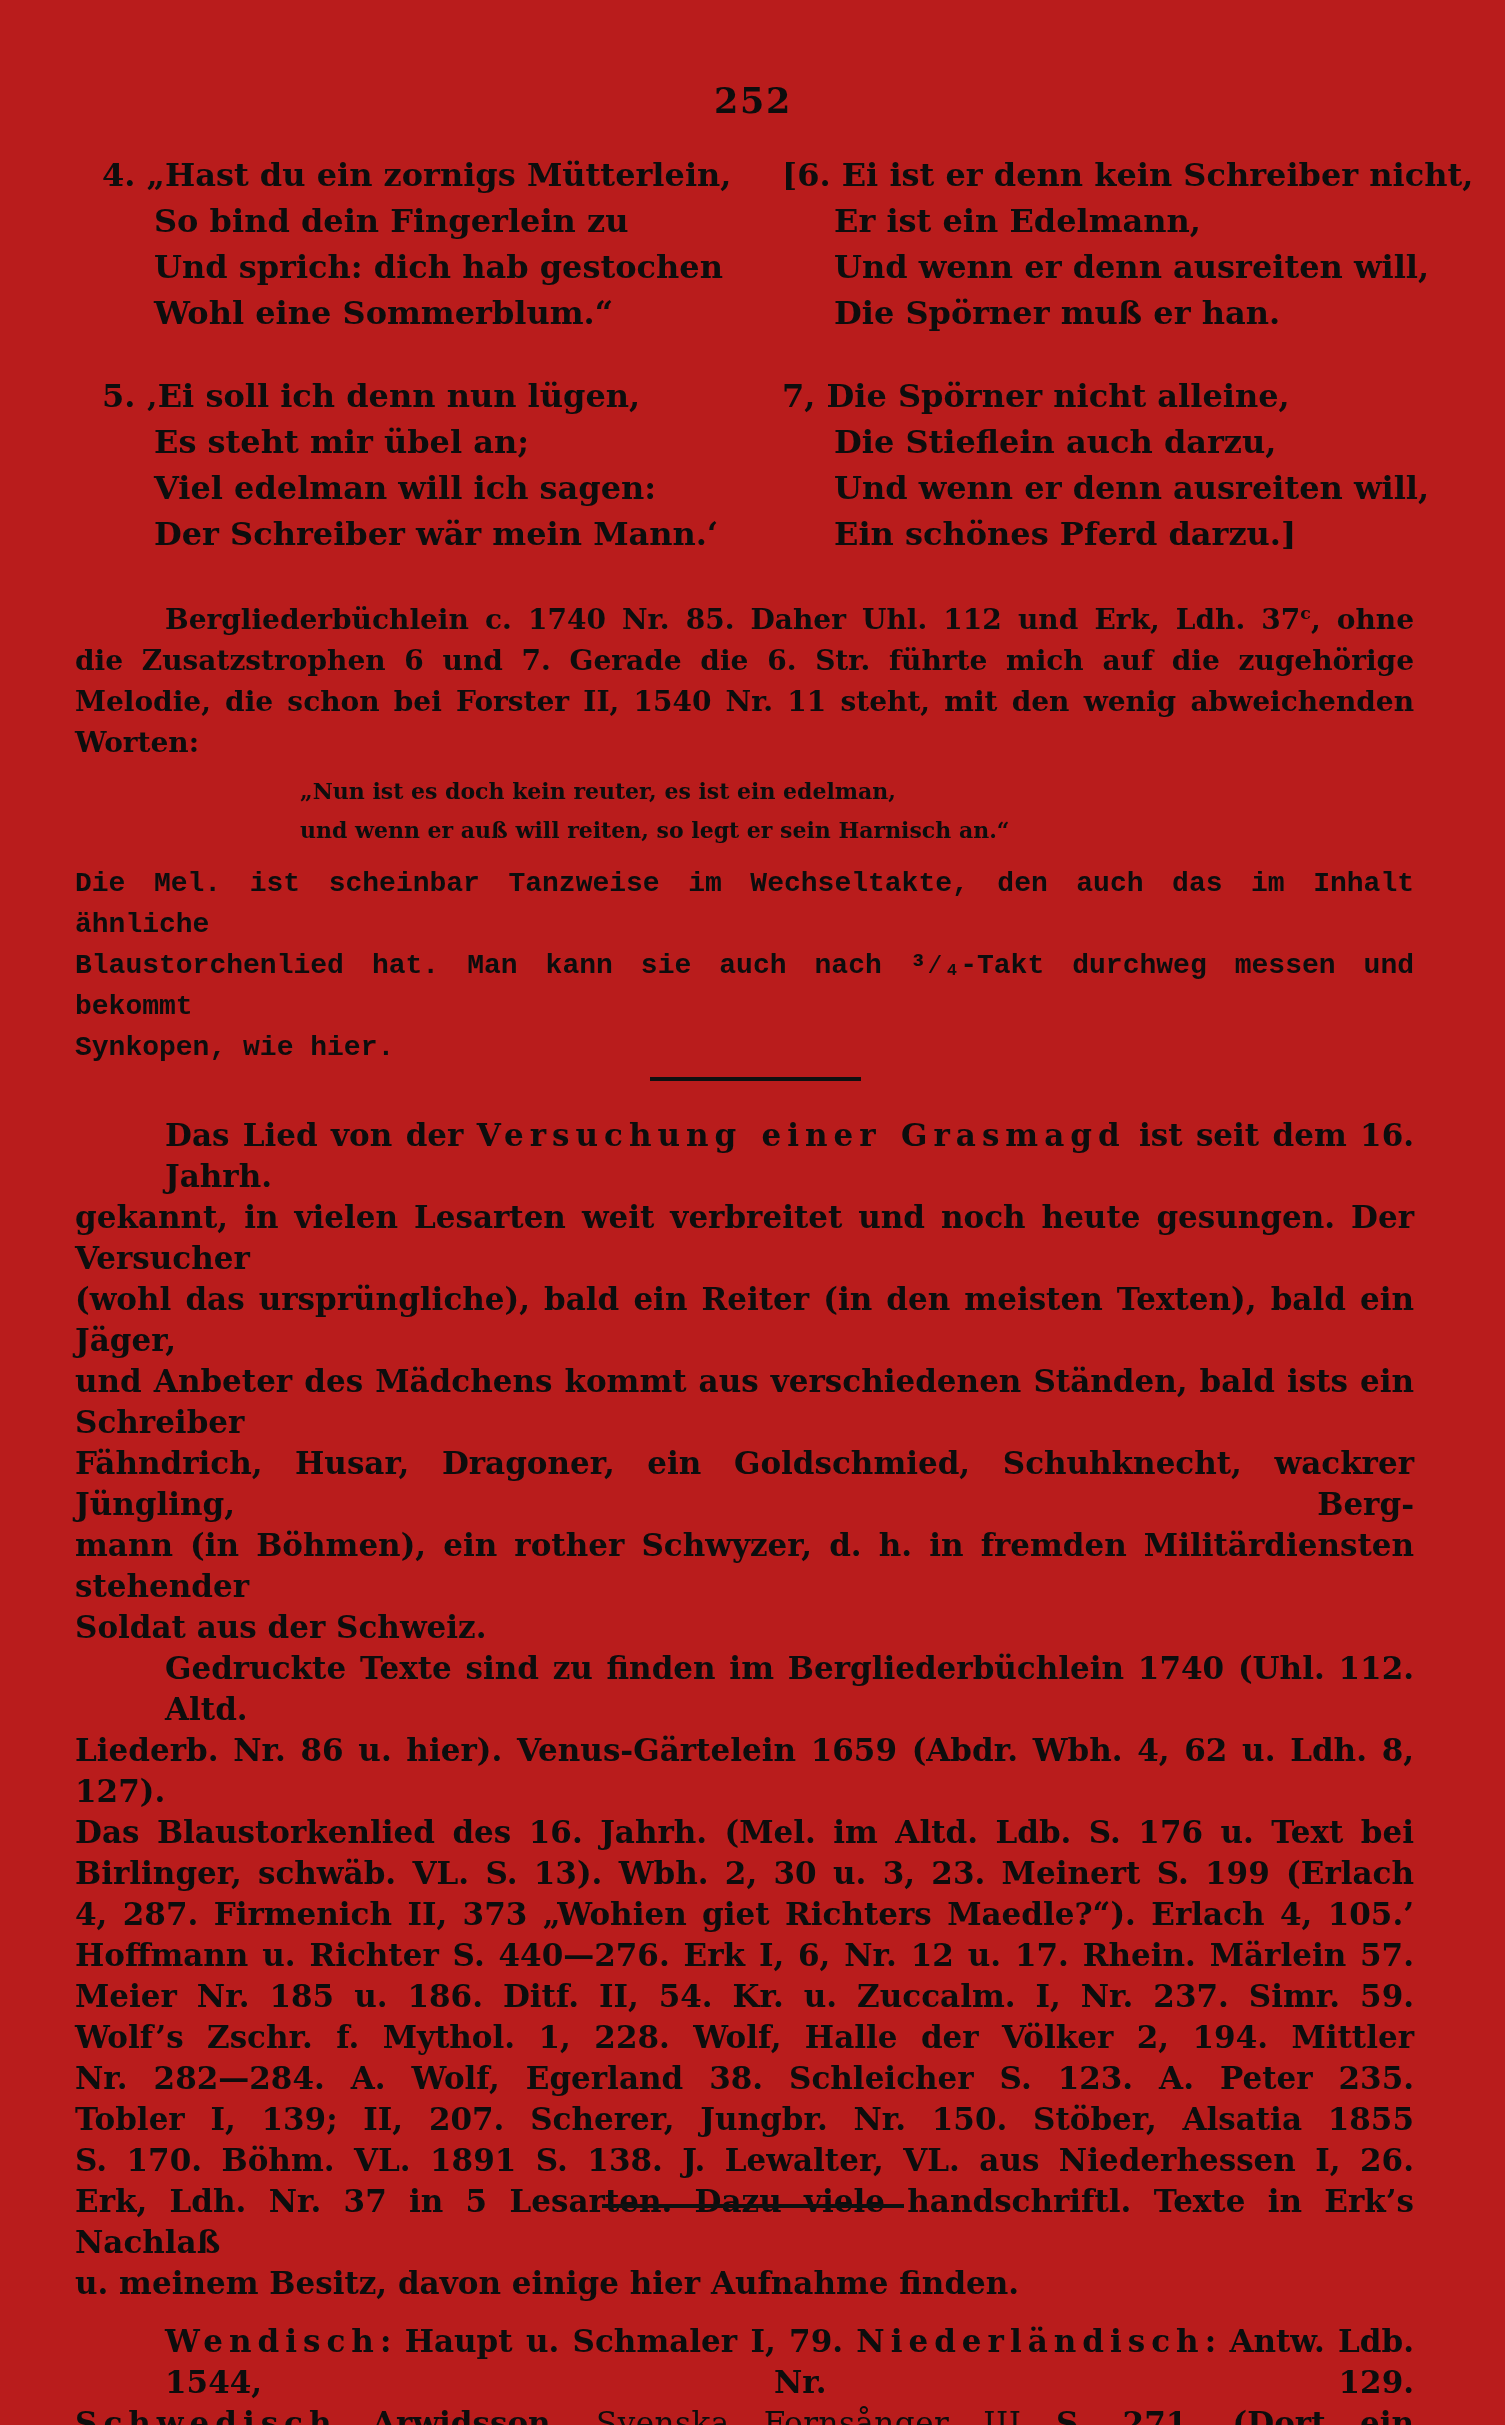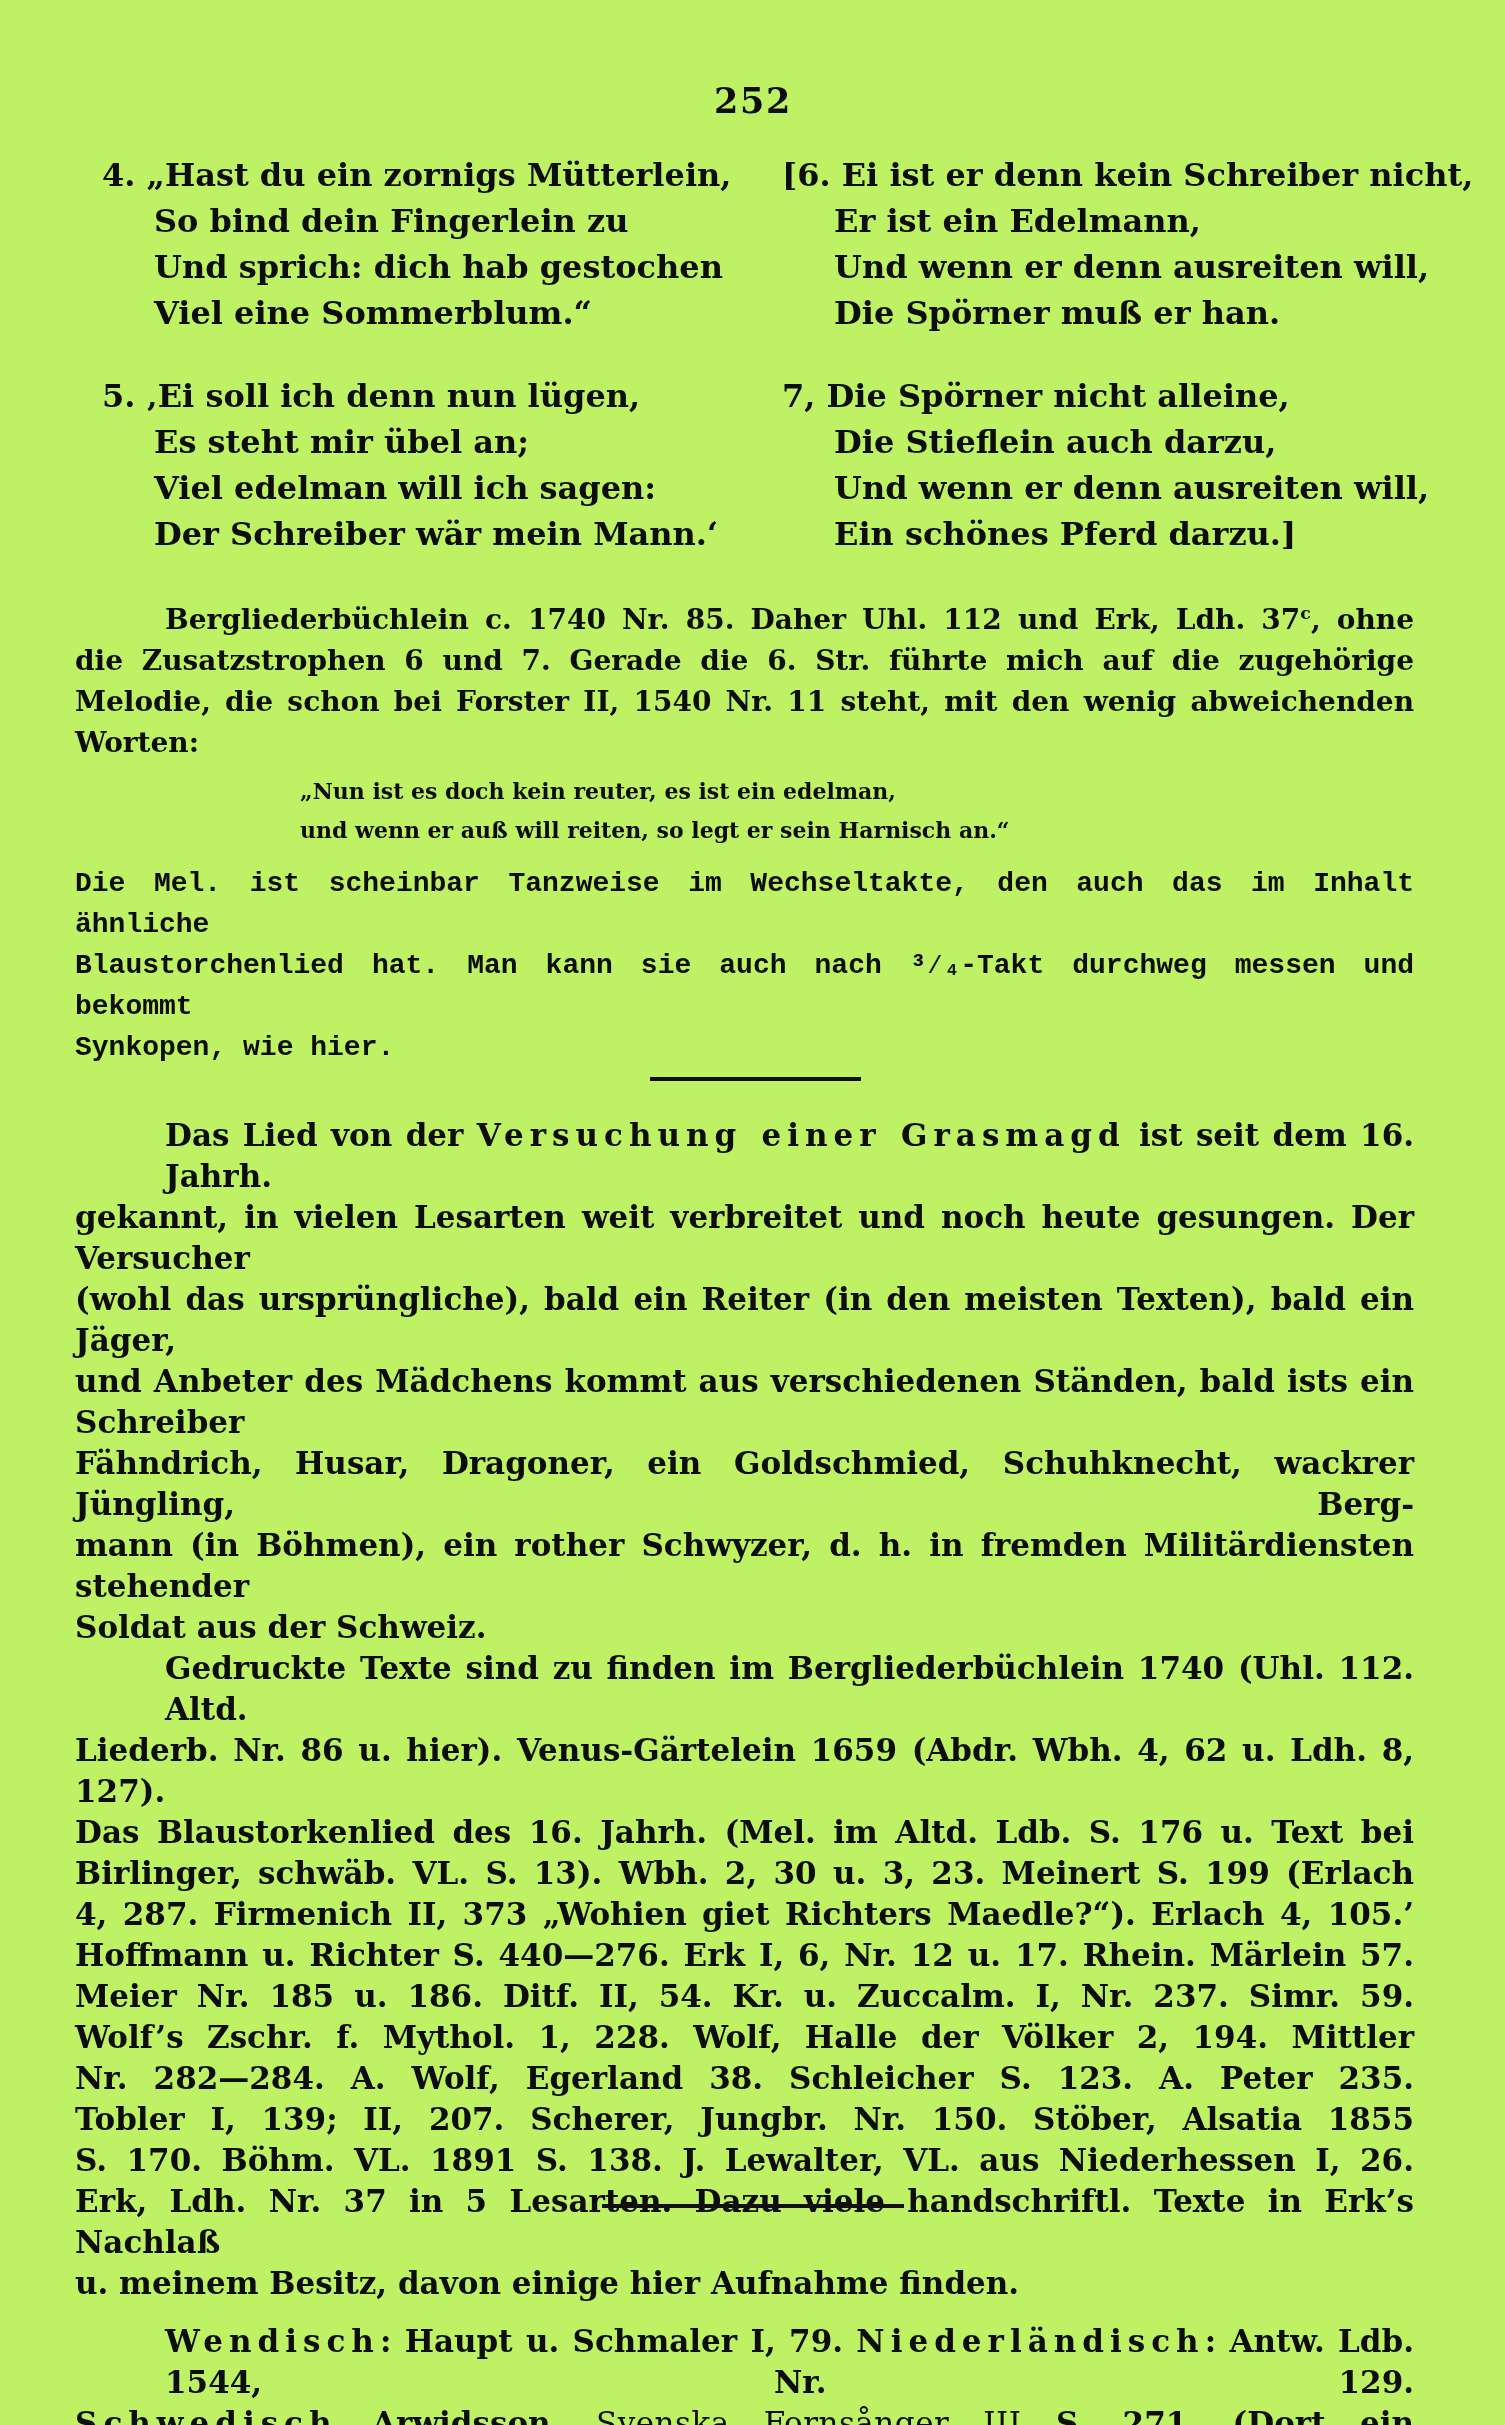--- a/index.html
+++ b/index.html
@@ -1,18 +1,18 @@
 <!DOCTYPE html>
 <html style="font-size:8.6px"><head>
 <meta charset="utf-8">
 <style>
   html,body { margin:0; padding:0; background:#e8e8e4; }
   .sheet {
     position:relative; width:1506px; height:2426px; margin:0 auto;
-    background:#bef264; color:#0d0d0d;
+    background:#b91c1c; color:#0d0d0d;
     font-family:"DejaVu Serif","Liberation Serif",serif;
     font-weight:700;
   }
   .pagenum {
     position:absolute; top:80px; left:0; width:100%;
     text-align:center; font-size:35px; letter-spacing:1.6px;
   }
   
   .stanzas { position:absolute; top:152px; left:102px; display:flex; }
   .col-left  { width:624px; }
@@ -50,21 +50,21 @@
 <div class="sheet">
 
   <div class="pagenum">252</div>
 
   <div class="stanzas">
     <div class="col-left">
       <div class="stanza">
         <div class="sline">4. „Hast du ein zornigs Mütterlein,</div>
         <div class="cont">So bind dein Fingerlein zu</div>
         <div class="cont">Und sprich: dich hab gestochen</div>
-        <div class="cont">Viel eine Sommerblum.“</div>
+        <div class="cont">Wohl eine Sommerblum.“</div>
       </div>
       <div class="stanza">
         <div class="sline">5. ‚Ei soll ich denn nun lügen,</div>
         <div class="cont">Es steht mir übel an;</div>
         <div class="cont">Viel edelman will ich sagen:</div>
         <div class="cont">Der Schreiber wär mein Mann.‘</div>
       </div>
     </div>
     <div class="col-right">
       <div class="stanza">

